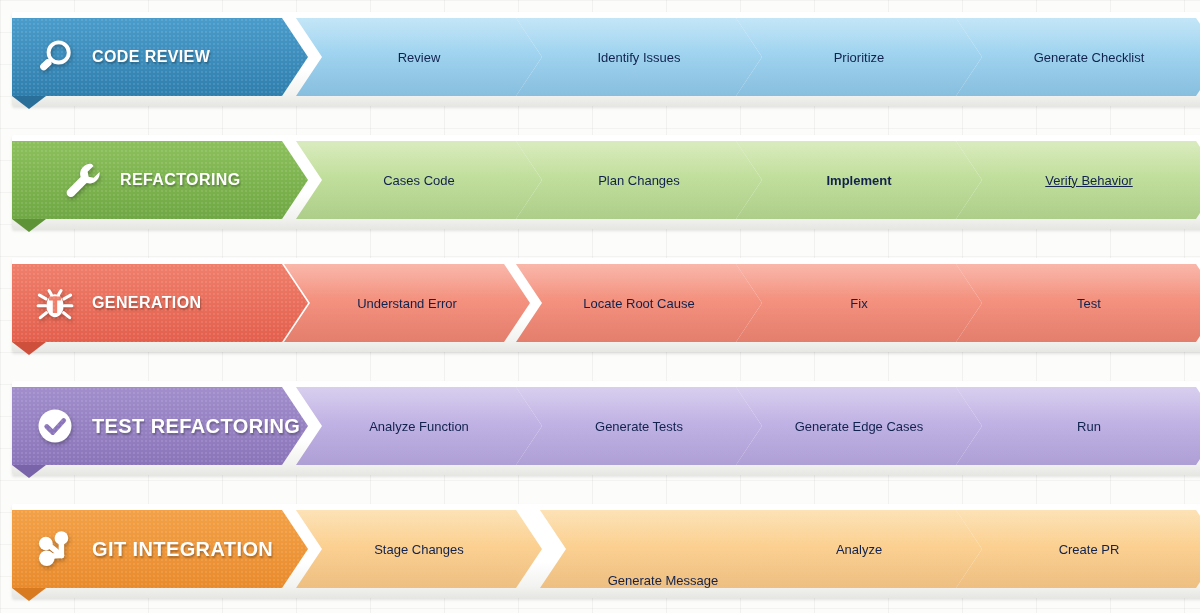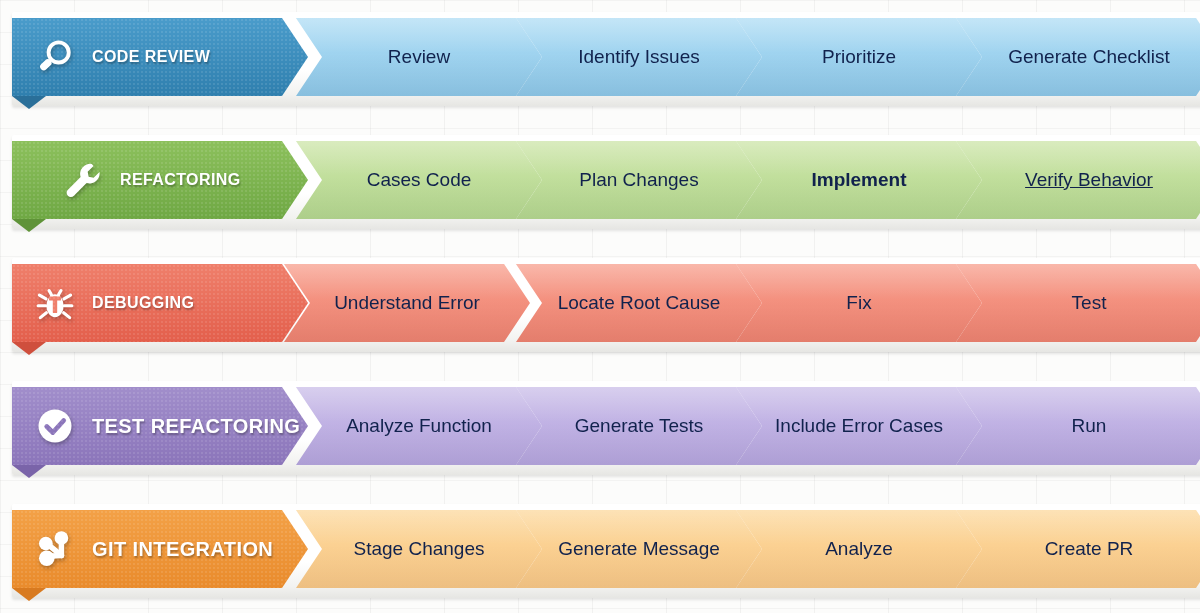--- a/index.html
+++ b/index.html
@@ -140,21 +140,21 @@
     content: "";
     position: absolute;
     inset: 0;
     background: linear-gradient(to bottom, rgba(255,255,255,0.28) 0%, rgba(255,255,255,0.0) 45%, rgba(0,0,0,0.05) 100%);
     pointer-events: none;
   }
   .step-label {
     position: relative;
     z-index: 2;
     color: #11224d;
-    font-size: 19px;
+    font-size: 13px;
     font-weight: normal;
     white-space: nowrap;
     padding: 0 6px;
   }
 </style>
 </head>
 <body>
 
 <div id="bg-grid"></div>
 
@@ -231,35 +231,35 @@
         <div class="seg-head" style="background: linear-gradient(rgb(239, 127, 107) 0%, rgb(227, 95, 76) 100%); width: 296px;">
           <span class="head-icon">
             <svg width="44" height="44" viewBox="0 0 48 48" fill="none" xmlns="http://www.w3.org/2000/svg">
               <ellipse cx="24" cy="27" rx="9.5" ry="12.5" fill="#fff"></ellipse>
               <path d="M17.5 10.5c1.5 2.2 2.6 4 3 5.6M30.5 10.5c-1.5 2.2-2.6 4-3 5.6" stroke="#fff" stroke-width="3.4" stroke-linecap="round"></path>
               <path d="M14.2 19.5 7 15.4M14 27H5.6M14.6 34.6 8 40M33.8 19.5 41 15.4M34 27h8.4M33.4 34.6 40 40" stroke="#fff" stroke-width="3.4" stroke-linecap="round"></path>
               <rect x="21.6" y="17" width="4.8" height="18" rx="1" fill="#ef7f6b"></rect>
               <rect x="17.5" y="17" width="13" height="4.4" rx="1" fill="#ef7f6b"></rect>
             </svg>
           </span>
-          <span class="head-label" style="color: rgb(255, 255, 255);">DEBUGGING</span>
+          <span class="head-label" style="color: rgb(255, 255, 255);">GENERATION</span>
         </div>
       </div>
     </div>
     <div class="ribbon-row" style="top: 387px;">
       <div class="row-plate"></div>
       <div class="ribbon">
         <div class="seg-step" style="left: 296px; width: 246px; background: linear-gradient(rgb(201, 188, 232) 0%, rgb(183, 167, 224) 100%); z-index: 3;">
           <span class="step-label" style="color: rgb(17, 34, 77);">Analyze Function</span>
         </div>
         <div class="seg-step" style="left: 516px; width: 246px; background: linear-gradient(rgb(201, 188, 232) 0%, rgb(183, 167, 224) 100%); z-index: 3;">
           <span class="step-label" style="color: rgb(17, 34, 77);">Generate Tests</span>
         </div>
         <div class="seg-step" style="left: 736px; width: 246px; background: linear-gradient(rgb(201, 188, 232) 0%, rgb(183, 167, 224) 100%); z-index: 3;">
-          <span class="step-label" style="color: rgb(17, 34, 77);">Include Error Cases</span>
+          <span class="step-label" style="color: rgb(17, 34, 77);">Generate Edge Cases</span>
         </div>
         <div class="seg-step last" style="left: 956px; width: 266px; background: linear-gradient(rgb(201, 188, 232) 0%, rgb(183, 167, 224) 100%); z-index: 3;">
           <span class="step-label" style="color: rgb(17, 34, 77);">Run</span>
         </div>
         <div class="ribbon-tail" style="background: rgb(122, 100, 169);"></div>
         <div class="seg-head" style="background: linear-gradient(rgb(161, 142, 203) 0%, rgb(139, 117, 186) 100%); width: 296px;">
           <span class="head-icon">
             <svg width="44" height="44" viewBox="0 0 48 48" fill="none" xmlns="http://www.w3.org/2000/svg">
               <circle cx="24" cy="24" r="18" fill="#fff"></circle>
               <path d="M15 24.5l6.6 6.6L33.5 18" stroke="#8b75ba" stroke-width="5.2" stroke-linecap="round" stroke-linejoin="round" fill="none"></path>
@@ -268,21 +268,21 @@
           <span class="head-label small" style="color: rgb(255, 255, 255);">TEST REFACTORING</span>
         </div>
       </div>
     </div>
     <div class="ribbon-row" style="top: 510px;">
       <div class="row-plate"></div>
       <div class="ribbon">
         <div class="seg-step" style="left: 296px; width: 246px; background: linear-gradient(rgb(252, 215, 154) 0%, rgb(250, 201, 136) 100%); z-index: 3;">
           <span class="step-label" style="color: rgb(17, 34, 77);">Stage Changes</span>
         </div>
-        <div class="seg-step" style="left: 516px; width: 246px; background: linear-gradient(rgb(252, 215, 154) 0%, rgb(250, 201, 136) 100%); z-index: 3;">
+        <div class="seg-step" style="left: 540px; width: 246px; background: linear-gradient(rgb(252, 215, 154) 0%, rgb(250, 201, 136) 100%); z-index: 3; align-items: flex-end;">
           <span class="step-label" style="color: rgb(17, 34, 77);">Generate Message</span>
         </div>
         <div class="seg-step" style="left: 736px; width: 246px; background: linear-gradient(rgb(252, 215, 154) 0%, rgb(250, 201, 136) 100%); z-index: 3;">
           <span class="step-label" style="color: rgb(17, 34, 77);">Analyze</span>
         </div>
         <div class="seg-step last" style="left: 956px; width: 266px; background: linear-gradient(rgb(252, 215, 154) 0%, rgb(250, 201, 136) 100%); z-index: 3;">
           <span class="step-label" style="color: rgb(17, 34, 77);">Create PR</span>
         </div>
         <div class="ribbon-tail" style="background: rgb(216, 122, 32);"></div>
         <div class="seg-head" style="background: linear-gradient(rgb(243, 161, 71) 0%, rgb(233, 139, 44) 100%); width: 296px;">

